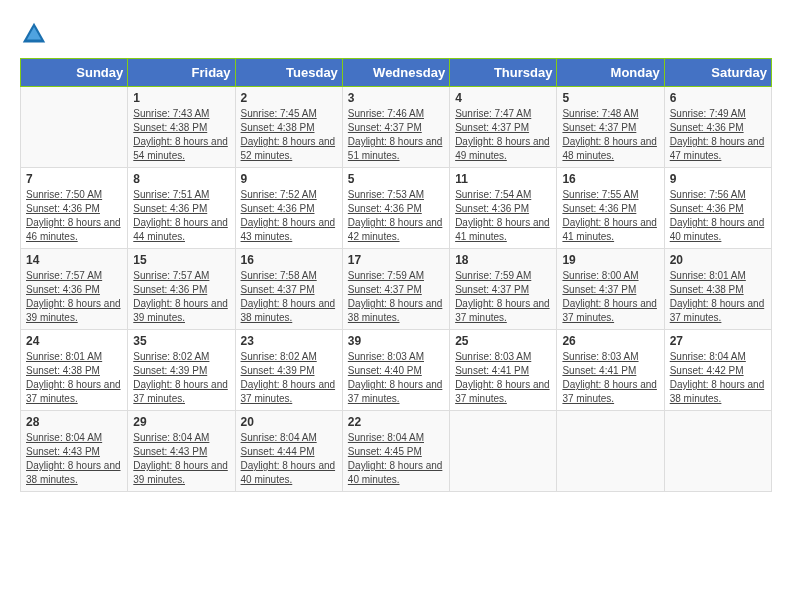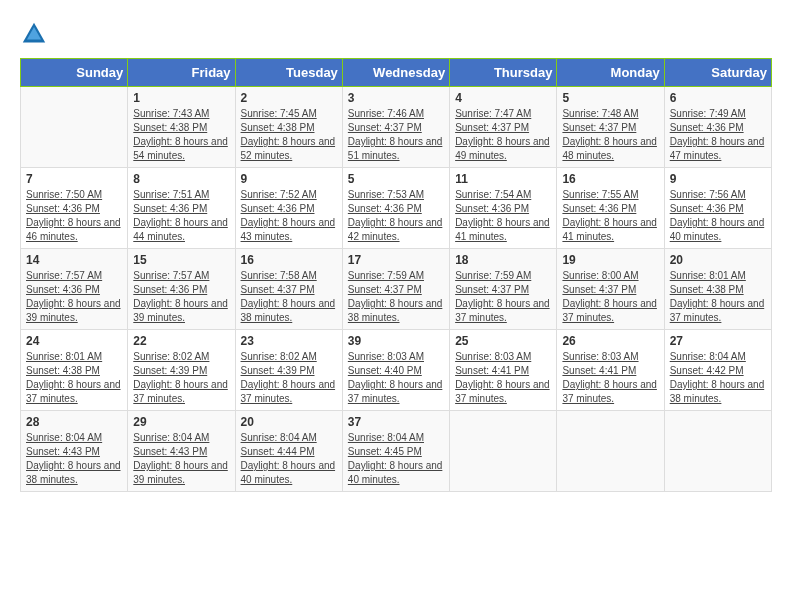--- a/index.html
+++ b/index.html
@@ -251,77 +251,77 @@
         </td>
       </tr>
       <tr>
         <td>
           <span class="day-number">24</span>
 <div class="cell-content">
   Sunrise: 8:01 AM<br>Sunset: 4:38 PM<br>Daylight: 8 hours and 37 minutes.
 </div>
         </td>
         <td>
+          <span class="day-number">35</span>
+<div class="cell-content">
+  Sunrise: 8:02 AM<br>Sunset: 4:39 PM<br>Daylight: 8 hours and 37 minutes.
+</div>
+        </td>
+        <td>
+          <span class="day-number">23</span>
+<div class="cell-content">
+  Sunrise: 8:02 AM<br>Sunset: 4:39 PM<br>Daylight: 8 hours and 37 minutes.
+</div>
+        </td>
+        <td>
+          <span class="day-number">39</span>
+<div class="cell-content">
+  Sunrise: 8:03 AM<br>Sunset: 4:40 PM<br>Daylight: 8 hours and 37 minutes.
+</div>
+        </td>
+        <td>
+          <span class="day-number">25</span>
+<div class="cell-content">
+  Sunrise: 8:03 AM<br>Sunset: 4:41 PM<br>Daylight: 8 hours and 37 minutes.
+</div>
+        </td>
+        <td>
+          <span class="day-number">26</span>
+<div class="cell-content">
+  Sunrise: 8:03 AM<br>Sunset: 4:41 PM<br>Daylight: 8 hours and 37 minutes.
+</div>
+        </td>
+        <td>
+          <span class="day-number">27</span>
+<div class="cell-content">
+  Sunrise: 8:04 AM<br>Sunset: 4:42 PM<br>Daylight: 8 hours and 38 minutes.
+</div>
+        </td>
+      </tr>
+      <tr>
+        <td>
+          <span class="day-number">28</span>
+<div class="cell-content">
+  Sunrise: 8:04 AM<br>Sunset: 4:43 PM<br>Daylight: 8 hours and 38 minutes.
+</div>
+        </td>
+        <td>
+          <span class="day-number">29</span>
+<div class="cell-content">
+  Sunrise: 8:04 AM<br>Sunset: 4:43 PM<br>Daylight: 8 hours and 39 minutes.
+</div>
+        </td>
+        <td>
+          <span class="day-number">20</span>
+<div class="cell-content">
+  Sunrise: 8:04 AM<br>Sunset: 4:44 PM<br>Daylight: 8 hours and 40 minutes.
+</div>
+        </td>
+        <td>
           <span class="day-number">22</span>
-<div class="cell-content">
-  Sunrise: 8:02 AM<br>Sunset: 4:39 PM<br>Daylight: 8 hours and 37 minutes.
-</div>
-        </td>
-        <td>
-          <span class="day-number">23</span>
-<div class="cell-content">
-  Sunrise: 8:02 AM<br>Sunset: 4:39 PM<br>Daylight: 8 hours and 37 minutes.
-</div>
-        </td>
-        <td>
-          <span class="day-number">39</span>
-<div class="cell-content">
-  Sunrise: 8:03 AM<br>Sunset: 4:40 PM<br>Daylight: 8 hours and 37 minutes.
-</div>
-        </td>
-        <td>
-          <span class="day-number">25</span>
-<div class="cell-content">
-  Sunrise: 8:03 AM<br>Sunset: 4:41 PM<br>Daylight: 8 hours and 37 minutes.
-</div>
-        </td>
-        <td>
-          <span class="day-number">26</span>
-<div class="cell-content">
-  Sunrise: 8:03 AM<br>Sunset: 4:41 PM<br>Daylight: 8 hours and 37 minutes.
-</div>
-        </td>
-        <td>
-          <span class="day-number">27</span>
-<div class="cell-content">
-  Sunrise: 8:04 AM<br>Sunset: 4:42 PM<br>Daylight: 8 hours and 38 minutes.
-</div>
-        </td>
-      </tr>
-      <tr>
-        <td>
-          <span class="day-number">28</span>
-<div class="cell-content">
-  Sunrise: 8:04 AM<br>Sunset: 4:43 PM<br>Daylight: 8 hours and 38 minutes.
-</div>
-        </td>
-        <td>
-          <span class="day-number">29</span>
-<div class="cell-content">
-  Sunrise: 8:04 AM<br>Sunset: 4:43 PM<br>Daylight: 8 hours and 39 minutes.
-</div>
-        </td>
-        <td>
-          <span class="day-number">20</span>
-<div class="cell-content">
-  Sunrise: 8:04 AM<br>Sunset: 4:44 PM<br>Daylight: 8 hours and 40 minutes.
-</div>
-        </td>
-        <td>
-          <span class="day-number">37</span>
 <div class="cell-content">
   Sunrise: 8:04 AM<br>Sunset: 4:45 PM<br>Daylight: 8 hours and 40 minutes.
 </div>
         </td>
         <td></td>
         <td></td>
         <td></td>
       </tr>
     </tbody>
 </table>

